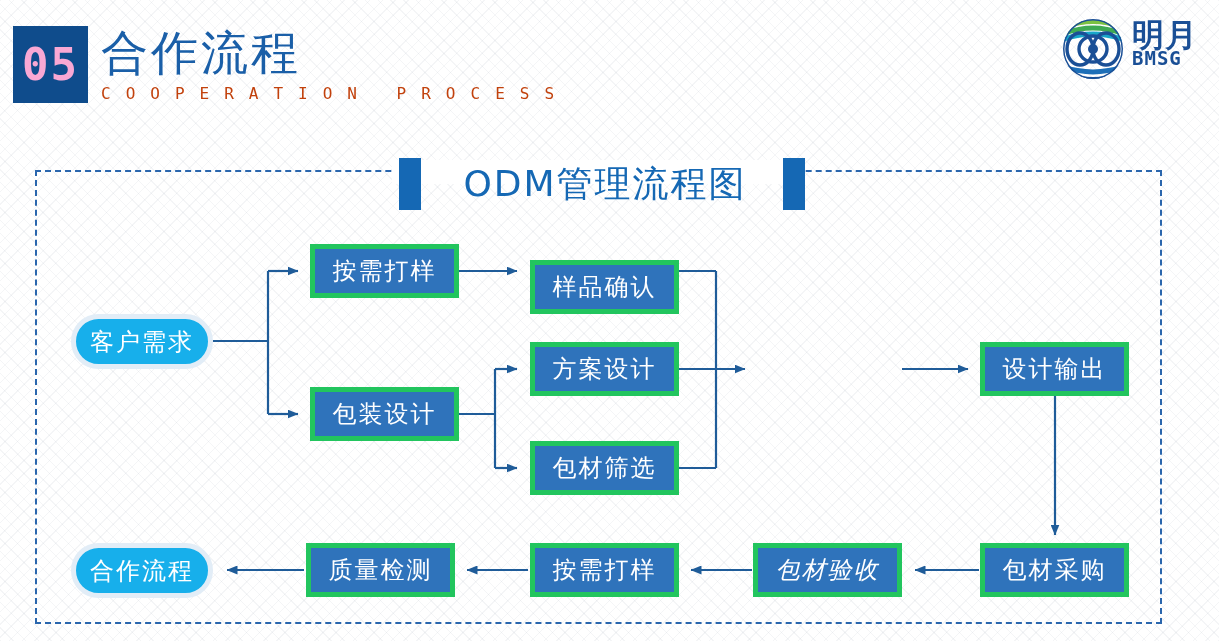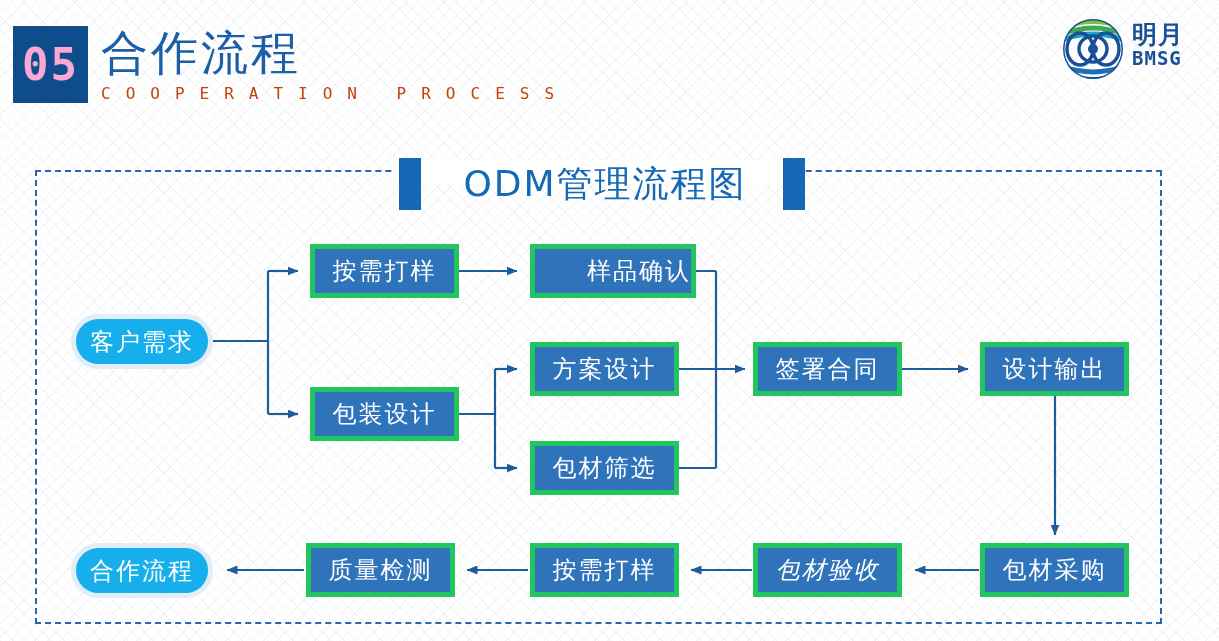--- a/index.html
+++ b/index.html
@@ -43,21 +43,21 @@
     font-family:"DejaVu Sans Mono","Liberation Mono",monospace;
     white-space:nowrap;
     text-align:center;
   }
 
   
   .logo{position:absolute;left:1060px;top:16px;width:148px;height:68px;}
   .logo-mark{position:absolute;left:0;top:0;width:66px;height:66px;}
   .logo-txt{position:absolute;left:72px;top:6px;width:76px;}
   .logo-cn{
-    font-size:25px;line-height:26px;color:#1a4f96;font-weight:700;
+    font-size:32px;line-height:26px;color:#1a4f96;font-weight:700;
     letter-spacing:1px;font-family:"DejaVu Sans","Liberation Sans",sans-serif;
   }
   .logo-en{
     font-size:19px;line-height:21px;color:#1a4f96;font-weight:700;letter-spacing:1px;
     font-family:"DejaVu Sans Mono","Liberation Mono",monospace;
   }
 
   
   .frame{
     position:absolute;left:35px;top:170px;width:1127px;height:454px;
@@ -176,39 +176,36 @@
   </svg>
 
   <div class="node pill" style="left:71px;top:314px;width:142px;height:55px;">
     <span>客户需求</span>
   </div>
 
   <div class="node" style="left:310px;top:244px;width:149px;height:54px;">
     <span>按需打样</span>
   </div>
 
-  <div class="node" style="left:530px;top:244px;width:166px;height:54px;justify-content:flex-end;">
+  <div class="node" style="left:530px;top:260px;width:149px;height:54px;">
     <span>样品确认</span>
   </div>
 
   <div class="node" style="left:310px;top:387px;width:149px;height:54px;">
     <span>包装设计</span>
   </div>
 
   <div class="node" style="left:530px;top:342px;width:149px;height:54px;">
     <span>方案设计</span>
   </div>
 
   <div class="node" style="left:530px;top:441px;width:149px;height:54px;">
     <span>包材筛选</span>
   </div>
 
-  <div class="node" style="left:753px;top:342px;width:149px;height:54px;">
-    <span>签署合同</span>
-  </div>
 
   <div class="node" style="left:980px;top:342px;width:149px;height:54px;">
     <span>设计输出</span>
   </div>
 
   <div class="node" style="left:980px;top:543px;width:149px;height:54px;">
     <span>包材采购</span>
   </div>
 
   <div class="node" style="left:753px;top:543px;width:149px;height:54px;font-style:italic;">

